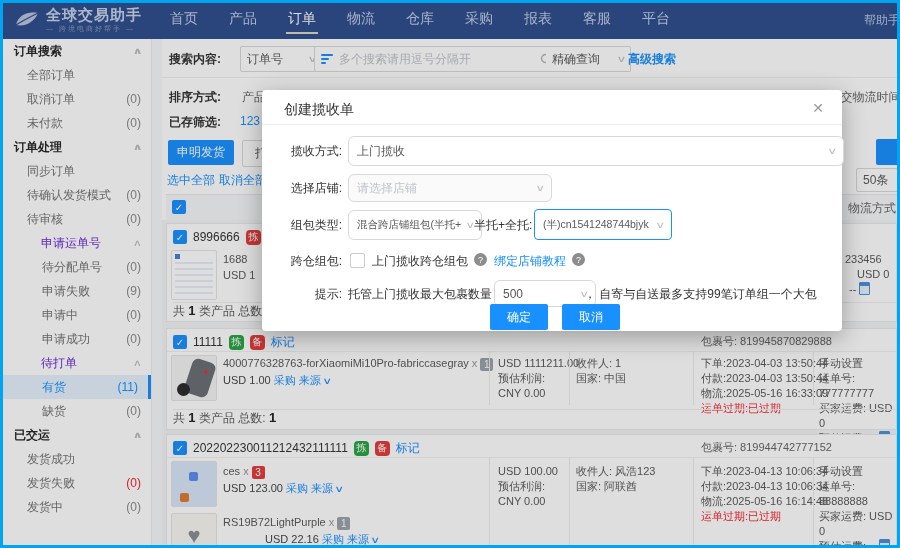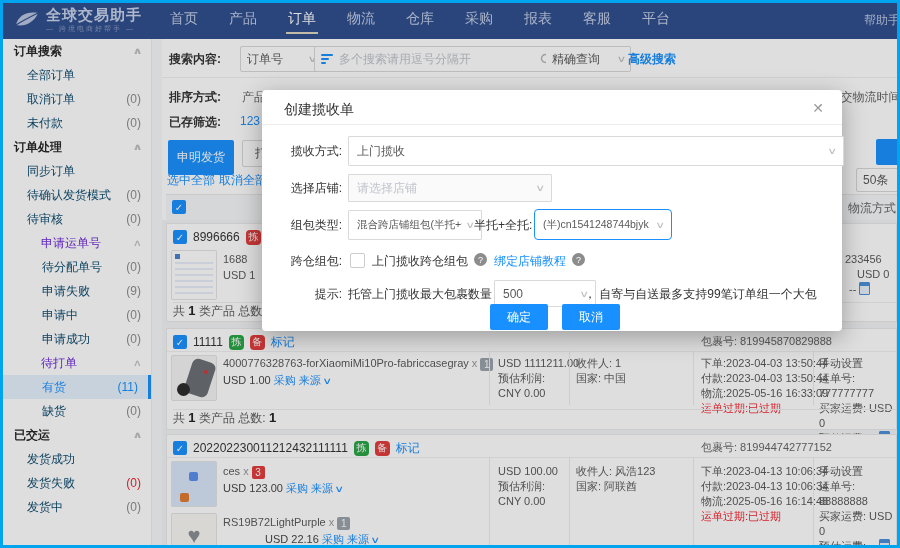--- a/index.html
+++ b/index.html
@@ -13,21 +13,21 @@
   .logo-text{margin-left:6px;line-height:1;}
   .logo-title{font-size:15px;font-weight:bold;color:#c7d2e9;letter-spacing:1px;}
   .logo-sub{font-size:7px;color:#8798bf;letter-spacing:2px;margin-top:3px;}
   .nav-items{display:flex;gap:27px;margin-left:14px;}
   .nav-item{font-size:14px;color:#c2cde6;cursor:pointer;padding:4px 2px;}
   .nav-item.active{color:#fff;border-bottom:2px solid #ded6c2;padding-bottom:4px;}
   .nav-help{position:absolute;right:0px;top:12px;font-size:12px;color:#b9c6e2;}
   
   .sidebar{position:absolute;left:0;top:39px;width:151px;height:509px;background:#fff;border-right:1px solid #ededed;z-index:1;}
   .srow{height:24px;display:flex;align-items:center;position:relative;cursor:pointer;}
-  .srow .lbl{color:#0c4a6e;}
+  .srow .lbl{color:#737373;}
   .srow.sec{font-weight:bold;}
   .srow.sec .lbl{color:#262626;padding-left:14px;}
   .srow.subsec .lbl{color:#6d28d9;padding-left:41px;}
   .srow.item .lbl{padding-left:27px;}
   .srow.sub .lbl{padding-left:42px;}
   .srow .cnt{position:absolute;right:10px;color:#8c8c8c;}
   .srow .cnt.c-red{color:#f5222d;}
   .srow .caret{position:absolute;right:10px;color:#bfbfbf;font-size:9px;transform:scaleX(1.4);}
   .srow.active{background:#e6f2fd;border-right:3px solid #1890ff;}
   .srow.active .lbl,.srow.active .cnt{color:#1890ff;}
@@ -61,21 +61,21 @@
   .calc-ico{display:inline-block;width:9px;height:11px;border-radius:1px;border:1px solid #4a90d9;background:linear-gradient(#4a90d9 0 3px,#e8f2fc 3px);vertical-align:-2px;margin-left:3px;}
   .srcline{color:#1890ff;}
   .vvb{color:#1890ff;font-size:9px;transform:scaleX(1.5);display:inline-block;}
   
   .overlay{position:absolute;inset:0;background:rgba(20,20,20,0.14);z-index:20;}
   .modal{position:absolute;left:262px;top:90px;width:580px;height:241px;background:#fff;border-radius:4px;box-shadow:0 6px 24px rgba(0,0,0,.3);z-index:30;}
   .m-title{position:absolute;left:22px;top:11px;font-size:14px;color:#333;}
   .m-close{position:absolute;right:18px;top:10px;color:#999;font-size:14px;cursor:pointer;}
   .m-div{position:absolute;left:0;top:34px;width:100%;height:1px;background:#ececec;}
   .m-label{position:absolute;width:76px;text-align:right;color:#333;}
-  .m-sel{position:absolute;border:1px solid #d9d9d9;border-radius:1px;background:#fff;display:flex;align-items:center;padding:0 8px;color:#595959;}
+  .m-sel{position:absolute;border:1px solid #d9d9d9;border-radius:6px;background:#fff;display:flex;align-items:center;padding:0 8px;color:#595959;}
   .m-sel .vv{margin-left:auto;color:#bfbfbf;font-size:9px;transform:scaleX(1.5);padding-left:4px;}
   .m-sel.disabled{background:#fafafa;}
   .m-sel.blue-border{border-color:#1890ff;}
   .help-ico{display:inline-flex;width:13px;height:13px;border-radius:50%;background:#8c8c8c;color:#fff;font-size:9px;align-items:center;justify-content:center;vertical-align:-2px;}
   .m-annot{position:absolute;color:#f5383b;font-size:13.5px;white-space:nowrap;}
   .m-chk{display:inline-block;width:13px;height:13px;border:1px solid #ccc;border-radius:2px;background:#fff;vertical-align:-2px;}
   .m-btn{position:absolute;width:58px;height:26px;font-size:12px;}
   .filter-ico{display:inline-block;width:12px;}
   .filter-ico i{display:block;height:2px;background:#1890ff;margin:2px 0;border-radius:1px;}
   .filter-ico i:nth-child(1){width:12px}.filter-ico i:nth-child(2){width:8px}.filter-ico i:nth-child(3){width:5px}
@@ -228,21 +228,21 @@
       <span>买家指定物流</span>
       <span>付款时间</span>
       <span>面单打印时间</span>
       <span>提交物流时间</span>
 
     </div>
 
     <span class="abs blab" style="left:7px;top:75px;">已存筛选:</span>
     <span class="abs blue" style="left:78px;top:75px;">123</span>
 
-    <div class="btn-primary abs" style="left:6px;top:101px;width:66px;height:35px;">
+    <div class="btn-primary abs" style="left:6px;top:101px;width:66px;height:25px;">
         <span>申明发货</span>
       </div>
     <div class="btn-plain abs" style="left:80px;top:101px;width:48px;height:25px;">
         <span>打单</span>
       </div>
     <div class="btn-primary abs" style="left:714px;top:100px;width:30px;height:26px;"></div>
 
     <span class="abs blue" style="left:5px;top:133px;">选中全部</span>
     <span class="abs blue" style="left:57px;top:133px;">取消全部</span>
     <div class="sel" style="left:694px;top:129px;width:52px;height:22px;">

